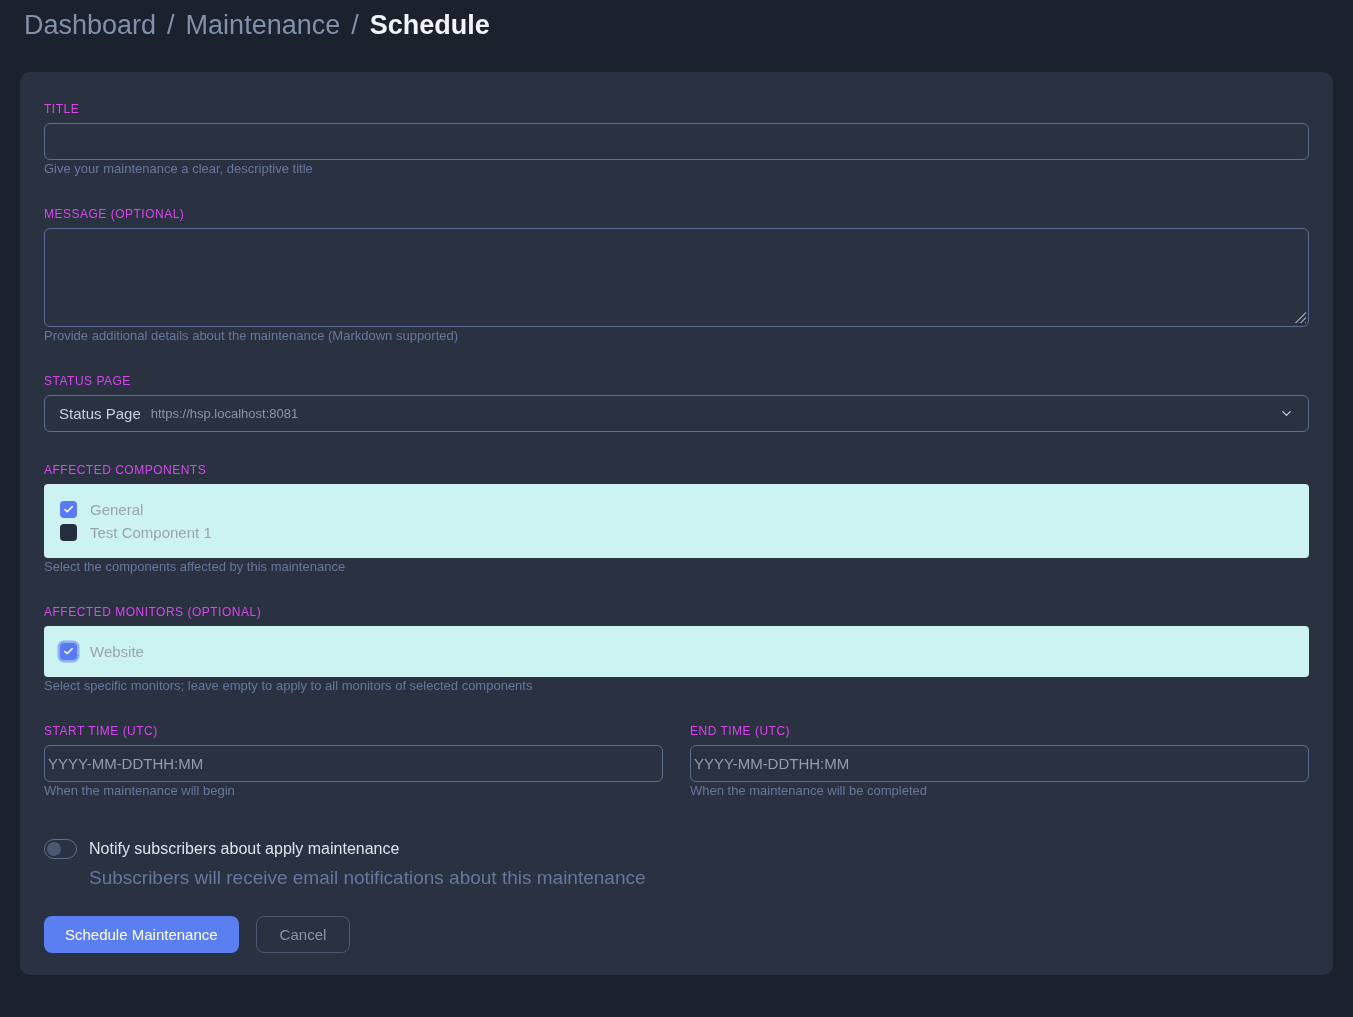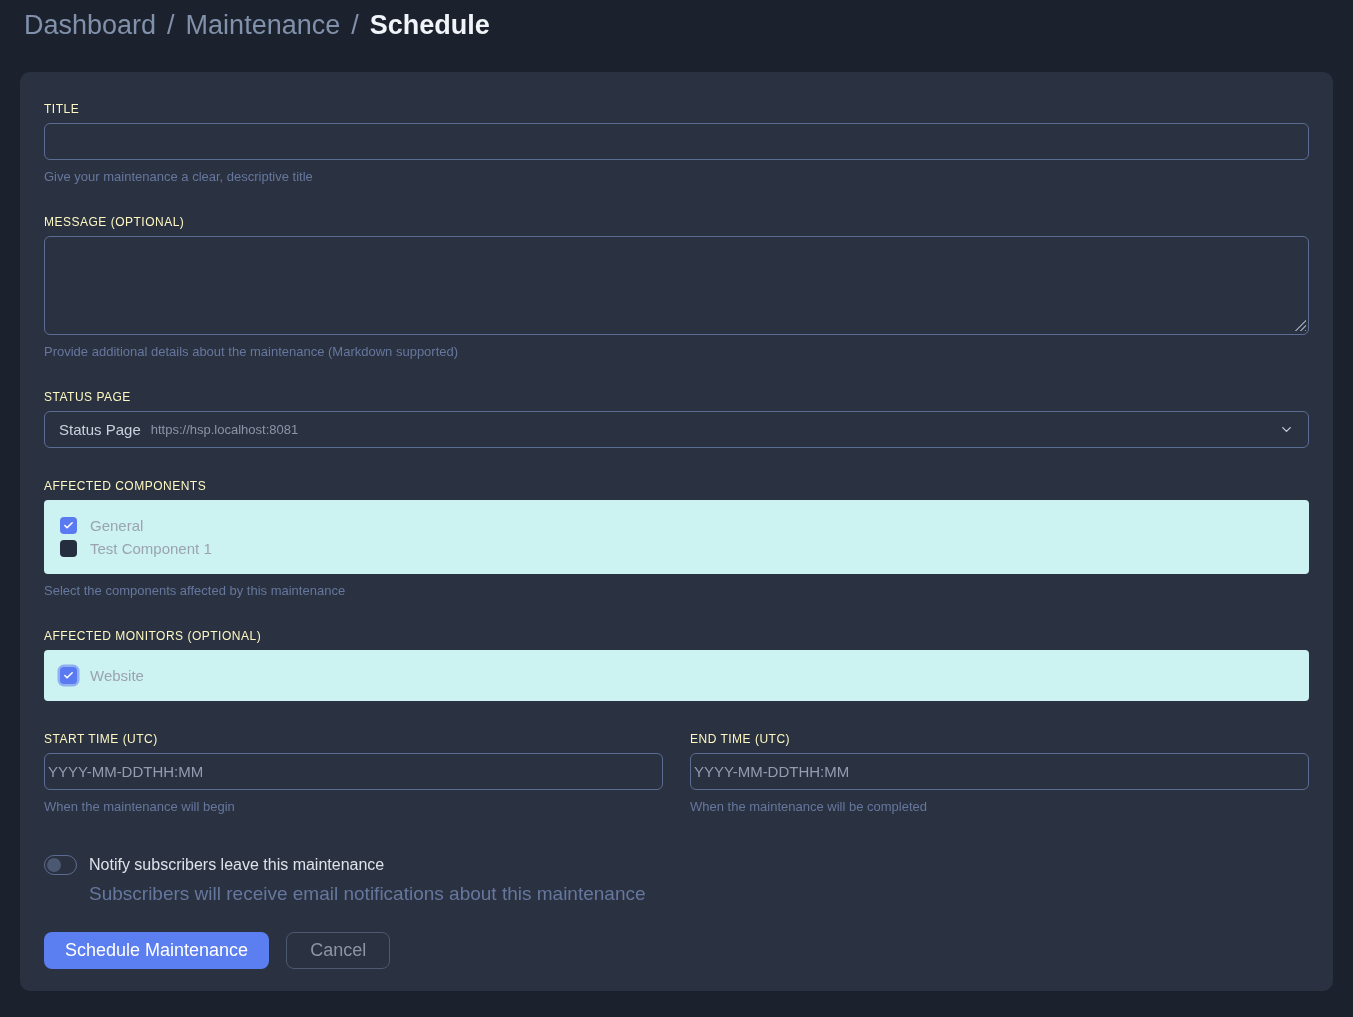--- a/index.html
+++ b/index.html
@@ -30,24 +30,24 @@
     background: #2a3140;
     border-radius: 10px;
     padding: 30px 24px 22px 24px;
   }
 
   .group { margin-bottom: 31px; }
   .field-label {
     display: block;
     font-size: 12px;
     letter-spacing: 0.5px;
-    color: #fef9c3;
+    color: #d946ef;
     margin-bottom: 7px;
   }
-  .helper { font-size: 13px; color: #66779e; margin-top: 9px; }
+  .helper { font-size: 13px; color: #66779e; margin-top: 1px; }
 
   .text-input {
     width: 100%;
     height: 37px;
     background: transparent;
     border: 1px solid #5c6d94;
     border-radius: 6px;
     color: #dfe5ee;
     font-size: 15px;
     font-family: inherit;
@@ -142,21 +142,21 @@
     background: #4a5872;
   }
   .notify-label { font-size: 16px; color: #dde3ea; cursor: pointer; }
   .notify-helper { margin: 8px 0 0 45px; font-size: 19px; color: #66779e; }
 
   
   .actions { display: flex; gap: 17px; }
   .btn {
     height: 37px;
     border-radius: 8px;
-    font-size: 18px;
+    font-size: 15px;
     font-family: inherit;
     cursor: pointer;
     display: inline-flex;
     align-items: center;
   }
   .btn-primary {
     background: #5b7ef0;
     color: #ffffff;
     border: none;
     padding: 0 21px;
@@ -235,41 +235,42 @@
     <div class="option-box">
       <div class="option-row">
         <span class="checkbox checked ring">
           <svg width="11" height="11" viewBox="0 0 24 24" fill="none" stroke="#ffffff" stroke-width="3.4" stroke-linecap="round" stroke-linejoin="round">
               <polyline points="20 6 9 17 4 12"></polyline>
             </svg>
         </span>
         <span class="option-label">Website</span>
       </div>
     </div>
+    <div class="helper">Select specific monitors; leave empty to apply to all monitors of selected components</div>
   </div>
 
   <div class="group group-times time-grid">
     <div>
       <label class="field-label">START TIME (UTC)</label>
       <input class="text-input" type="text" placeholder="YYYY-MM-DDTHH:MM" style="">
       <div class="helper">When the maintenance will begin</div>
     </div>
     <div>
       <label class="field-label">END TIME (UTC)</label>
       <input class="text-input" type="text" placeholder="YYYY-MM-DDTHH:MM" style="">
       <div class="helper">When the maintenance will be completed</div>
     </div>
   </div>
 
   <div class="notify-block">
     <div class="notify-row">
       <span class="toggle">
         <span class="knob"></span>
       </span>
-      <span class="notify-label">Notify subscribers leave this maintenance</span>
+      <span class="notify-label">Notify subscribers about apply maintenance</span>
     </div>
     <div class="notify-helper">Subscribers will receive email notifications about this maintenance</div>
   </div>
 
   <div class="actions">
     <button class="btn btn-primary">Schedule Maintenance</button>
     <button class="btn btn-secondary">Cancel</button>
   </div>
 
 </div>

